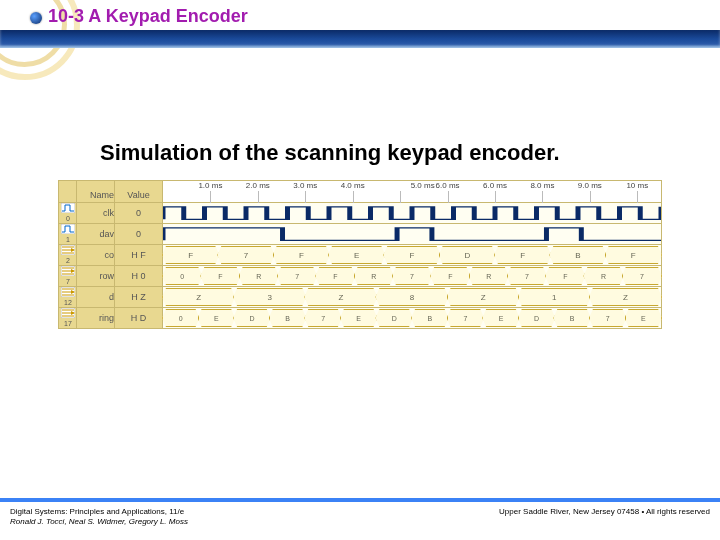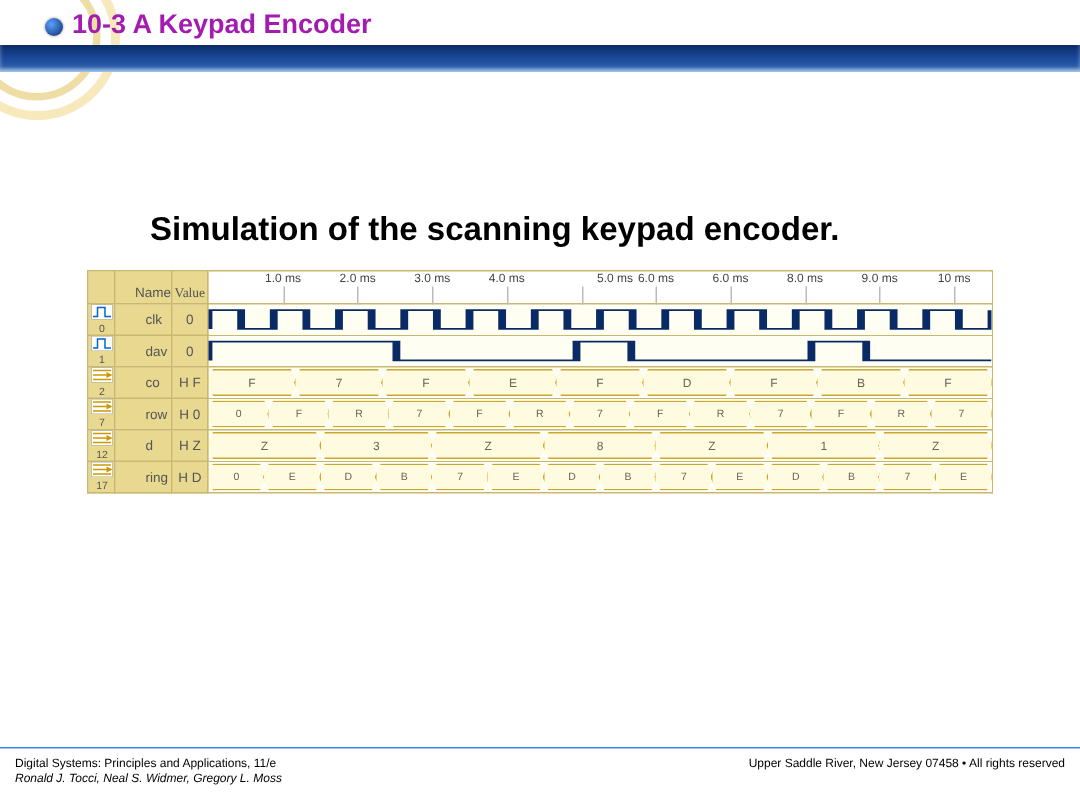--- a/index.html
+++ b/index.html
@@ -18,41 +18,41 @@
     background: linear-gradient(to bottom, #0a2a66 0%, #1a4a9a 50%, #2a5aa8 80%, #6aa0d8 100%);
     box-shadow: inset 0 -2px 3px rgba(255,255,255,.4); }
 
   .subheading { position: absolute; left: 100px; top: 140px; font-size: 22px; font-weight: bold; color: #000; }
 
   .sim { position: absolute; left: 58px; top: 180px; width: 604px; height: 160px; font-family: "Lucida Sans", Arial, sans-serif; font-size: 9px; color: #555; }
   .sim table { border-collapse: collapse; width: 100%; table-layout: fixed; }
   .hdrcell { background: #e8d890; border: 1px solid #c8b870; text-align: center; height: 22px; vertical-align: bottom; padding-bottom:2px; }
   .hdrcell.first { width: 18px; }
   .hdrcell.name { width: 38px; text-align: right; padding-left: 8px;}
-  .hdrcell.val  { width: 24px; font-family: Liberation Serif, serif; }
+  .hdrcell.val  { width: 48px; }
   .timecell { background: #fff; border: 1px solid #c8b870; position: relative; height: 22px; }
   .time-ruler { position: absolute; left: 0; right: 0; top: 0; bottom: 0; }
   .time-ruler .tick { position: absolute; top: 10px; width: 1px; height: 12px; background: #bbb; }
   .time-ruler .lbl { position: absolute; top: 0; font-size: 8px; color: #444; transform: translateX(-50%); }
 
   .rowcell { border: 1px solid #c8b870; height: 16px; vertical-align: middle; }
   .rowcell.icon { background: #e8d890; width:18px; text-align:center;}
   .rowcell.icon svg { display:block; margin:auto;}
-  .rowcell.name { background: #e8d890; text-align:left; padding-left:20px;}
+  .rowcell.name { background: #e8d890; text-align:right; padding-left:20px;}
   .rowcell.val  { background: #e8d890; text-align:center;}
   .rowcell.wave { background: #fffef2; position: relative; padding:0;}
 
   .wave-svg { position:absolute; left:0; top:0; width:100%; height:100%; }
   .busrow { position:absolute; left:0; right:0; top:1px; bottom:1px; display:flex; }
   .busseg { flex:1 1 0; border:1px solid #c8a830; margin:0 -1px; display:flex; align-items:center; justify-content:center;
             background:#fffbe0; font-size:8px; color:#665; position:relative;
             clip-path: polygon(4px 0, calc(100% - 4px) 0, 100% 50%, calc(100% - 4px) 100%, 4px 100%, 0 50%); }
   .busseg.tiny { font-size:7px; }
 
-  .footer { position: absolute; left: 0; right: 0; bottom: 0; height: 42px; border-top: 1px solid #3b82f6; padding: 5px 10px 0 10px; display:flex; justify-content:space-between; }
+  .footer { position: absolute; left: 0; right: 0; bottom: 0; height: 42px; border-top: 4px solid #3b82f6; padding: 5px 10px 0 10px; display:flex; justify-content:space-between; }
   .footer .fl, .footer .fr { font-size: 8px; line-height: 1.25; color:#000; }
   .footer .fl em { font-style: italic; }
   .footer .fr { text-align: right; }
 </style>
 </head>
 <body>
 
 <div class="slide">
   <div class="corner-art">
     <div class="ring r1"></div>

